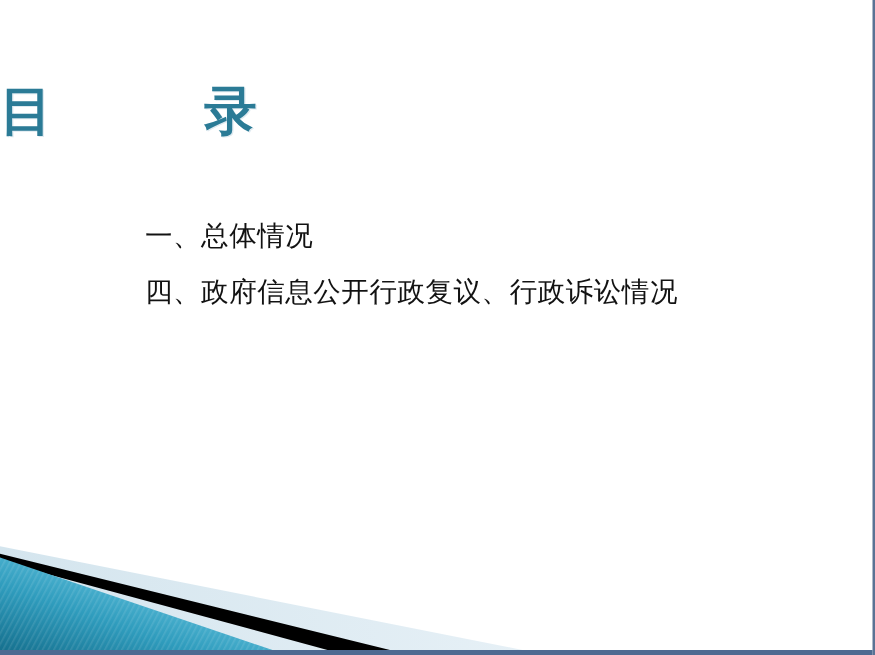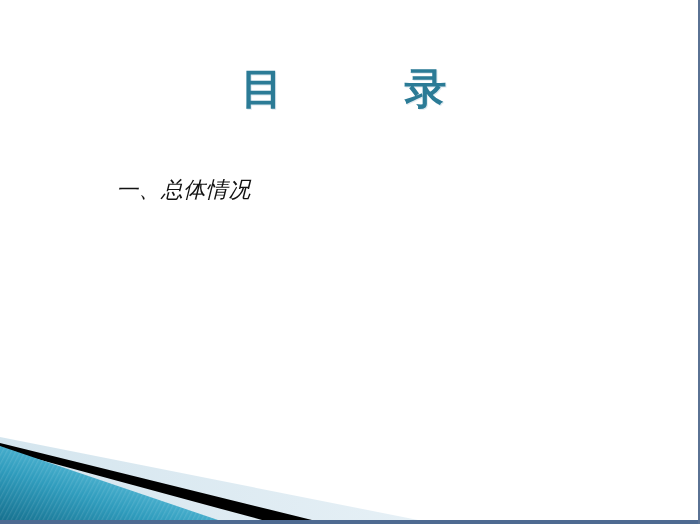--- a/index.html
+++ b/index.html
@@ -18,41 +18,39 @@
     box-sizing: border-box;
     border-right: 2px solid #5a7294;
   }
 
   
   .title-block {
     position: absolute;
     left: 0;
     top: 64px;
     width: 700px;
-    text-align: center;
   }
 
   .slide-title {
     display: inline-block;
     font-size: 42px;
     font-weight: bold;
     letter-spacing: 0.30em;
     color: #2b7b96;
     text-shadow: 1px 1px 0 #dfeaf0;
     line-height: 1.2;
     white-space: pre;
   }
 
   
   .agenda {
     position: absolute;
     left: 116px;
     top: 167px;
     width: 560px;
-    font-style: italic;
   }
 
   .agenda-item {
     font-size: 22px;
     color: #121212;
     line-height: 45px;
     height: 45px;
     white-space: nowrap;
     letter-spacing: 0.02em;
   }
@@ -86,20 +84,21 @@
 <body>
 
 <div class="slide">
 
   <div class="title-block">
     <div class="slide-title">目    录</div>
   </div>
 
   <div class="agenda">
     <div class="agenda-item">一、总体情况</div>
+    <div class="agenda-item">四、政府信息公开行政复议、行政诉讼情况</div>
   </div>
 
   <div class="deco">
     <svg viewBox="0 0 700 95" xmlns="http://www.w3.org/2000/svg" preserveAspectRatio="none">
       <defs>
         <linearGradient id="blueGrad" x1="0" y1="1" x2="1" y2="0">
           <stop offset="0%" stop-color="#16718f"></stop>
           <stop offset="35%" stop-color="#2f9cbd"></stop>
           <stop offset="62%" stop-color="#56b9d6"></stop>
           <stop offset="100%" stop-color="#1f7f9e"></stop>

